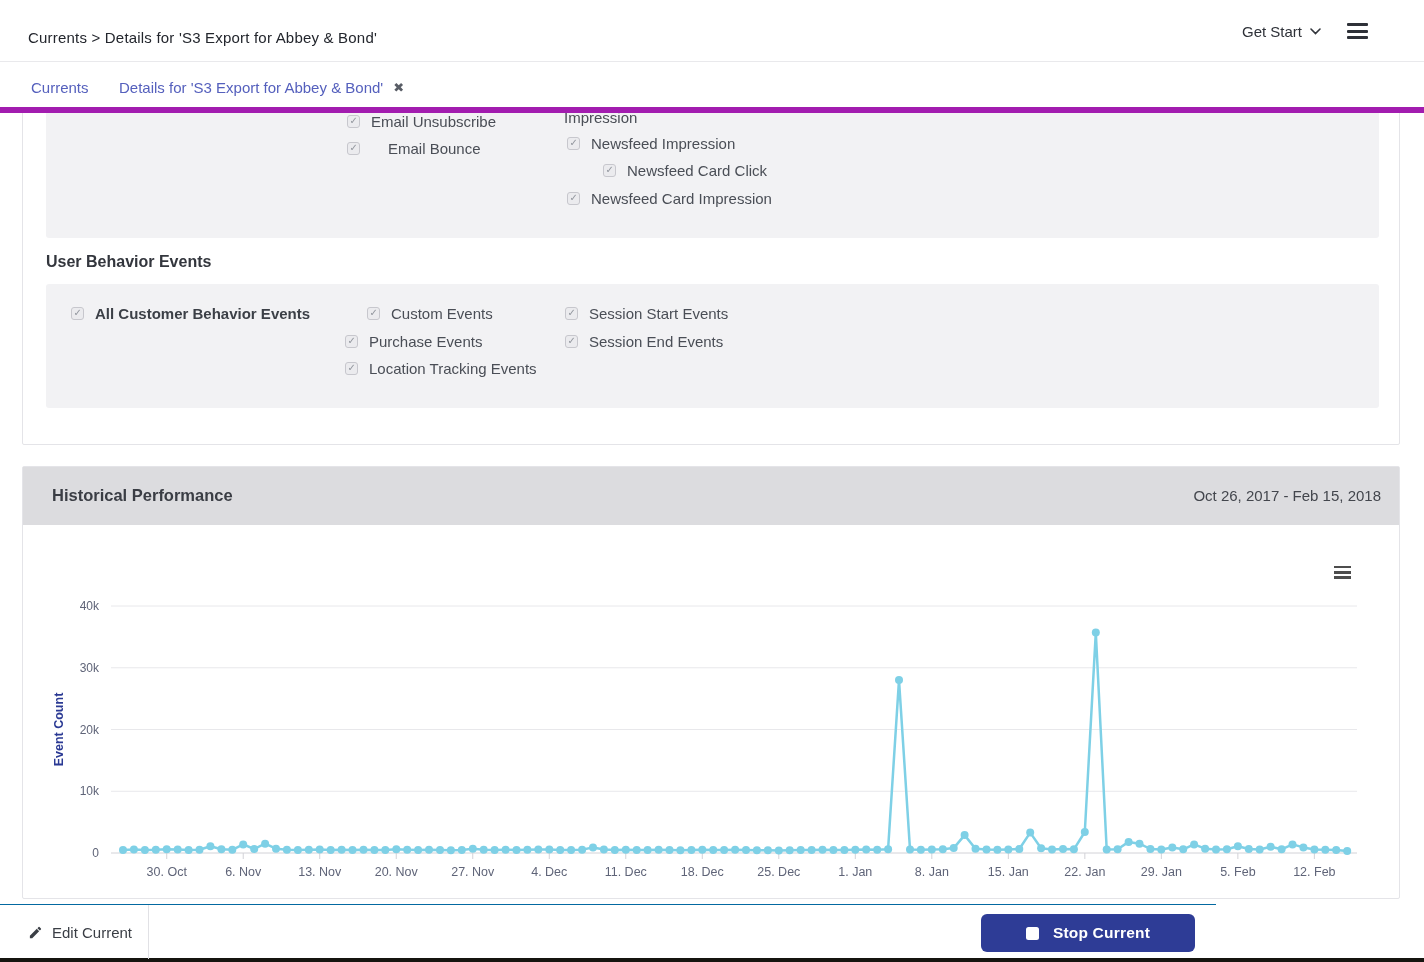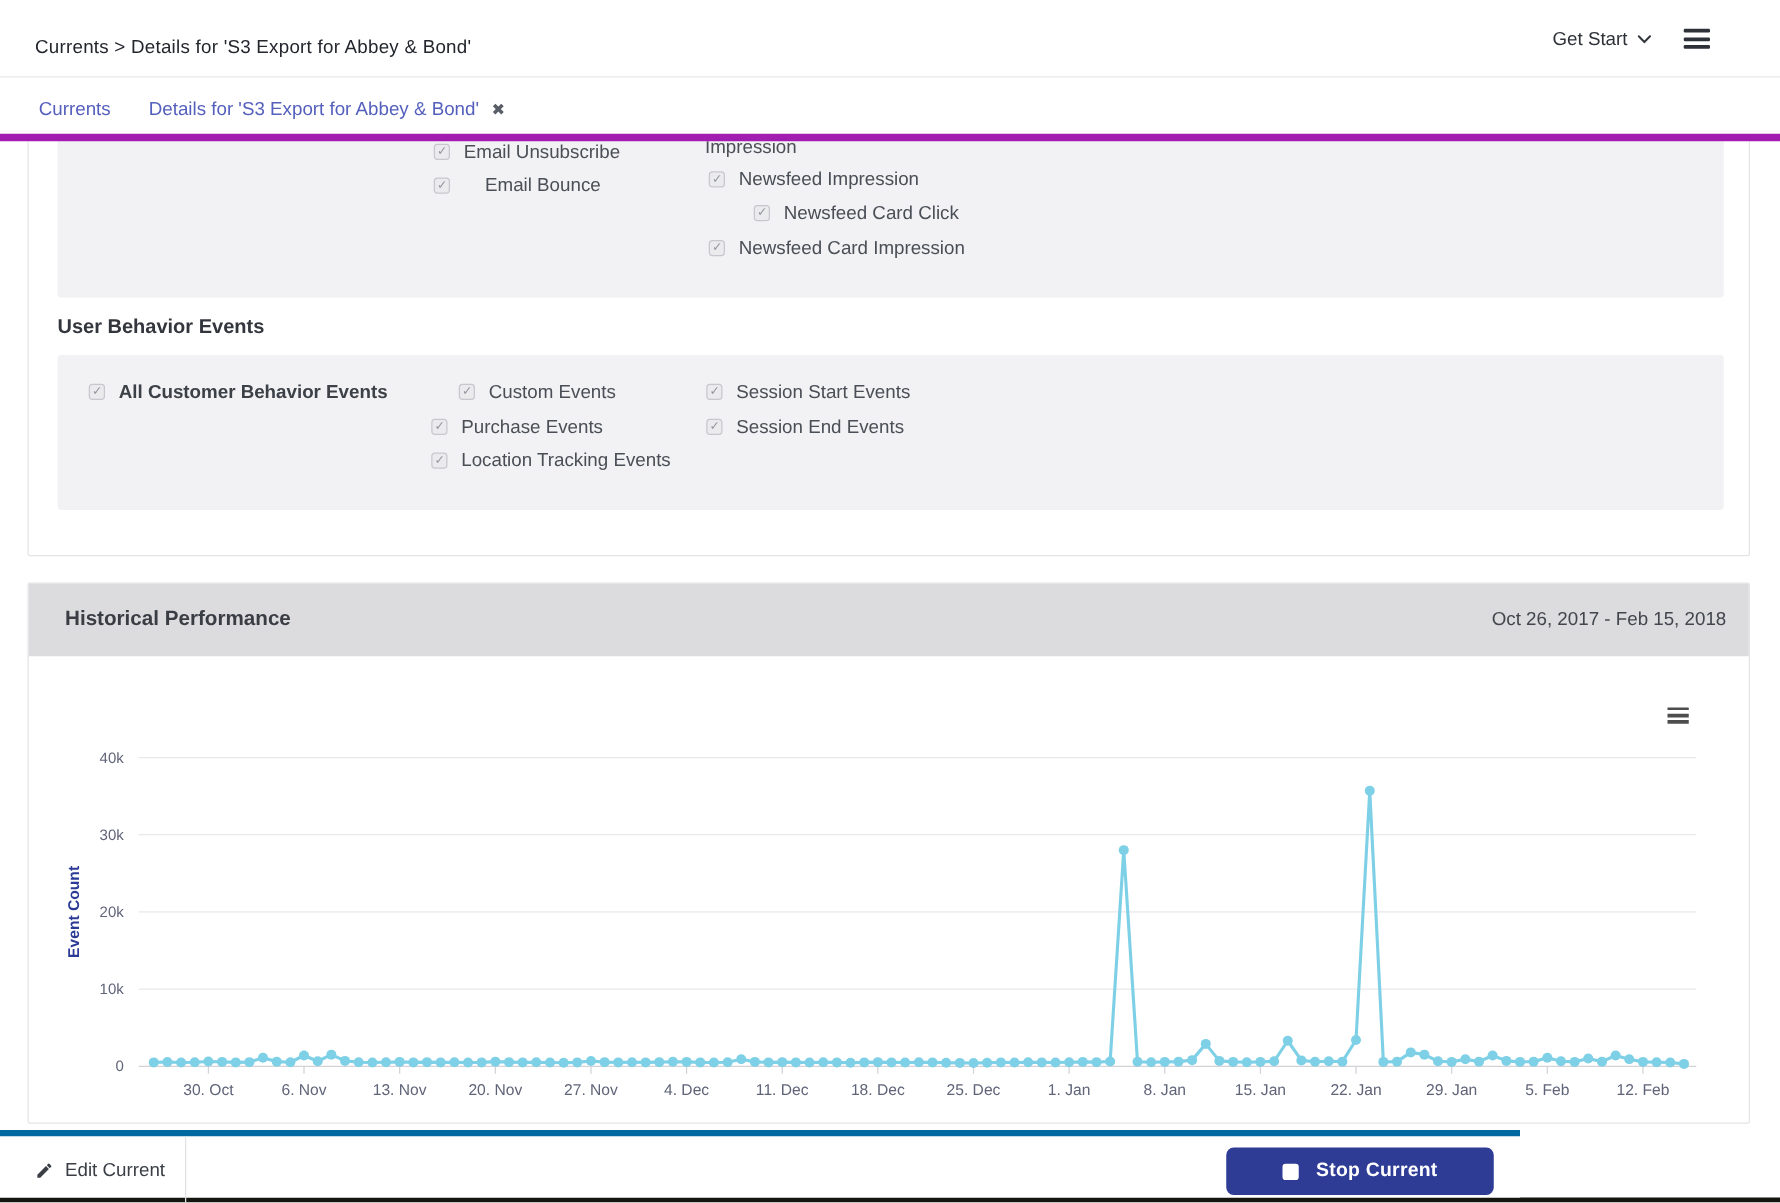--- a/index.html
+++ b/index.html
@@ -52,21 +52,21 @@
                display:flex; align-items:center; justify-content:space-between; padding:0 18px 1px 29px; }
   .hp-title { font-size:16.5px; font-weight:bold; color:#3a3d44; }
   .hp-range { font-size:15px; color:#43464d; }
   .chart-wrap { position:absolute; left:0; top:58px; width:1376px; height:374px; }
   .chart-wrap svg { font-family:"Liberation Sans", sans-serif; }
   .ctx-btn { position:absolute; right:48px; top:38px; width:17px; cursor:pointer; }
   .ctx-btn i { display:block; height:2.5px; background:#4d4d4d; margin:2.8px 0; }
 
   
   .footer { position:absolute; left:0; top:904px; width:1216px; height:54px; background:#fff;
-            border-top:5px solid #0369a1; z-index:10; }
+            border-top:1px solid #0369a1; z-index:10; }
   .footer-divider { position:absolute; left:148px; top:0; width:1px; height:54px; background:#e1e1e5; }
   .edit-btn { position:absolute; left:28px; top:0; height:54px; display:flex; align-items:center; gap:9px;
               font-size:15px; color:#3a3e45; cursor:pointer; }
   .stop-btn { position:absolute; right:21px; top:9px; height:38px; padding:0 45px; background:#2e3c96;
               border:none; border-radius:6px; display:flex; align-items:center; gap:14px; cursor:pointer; }
   .stop-square { width:13px; height:13px; background:#fff; border-radius:2.5px; }
   .stop-label { color:#fff; font-size:15.5px; font-weight:bold; letter-spacing:.2px; }
 
   .desktop-edge { position:absolute; left:0; top:958px; width:1424px; height:4px; background:#15140f; }
 </style>

